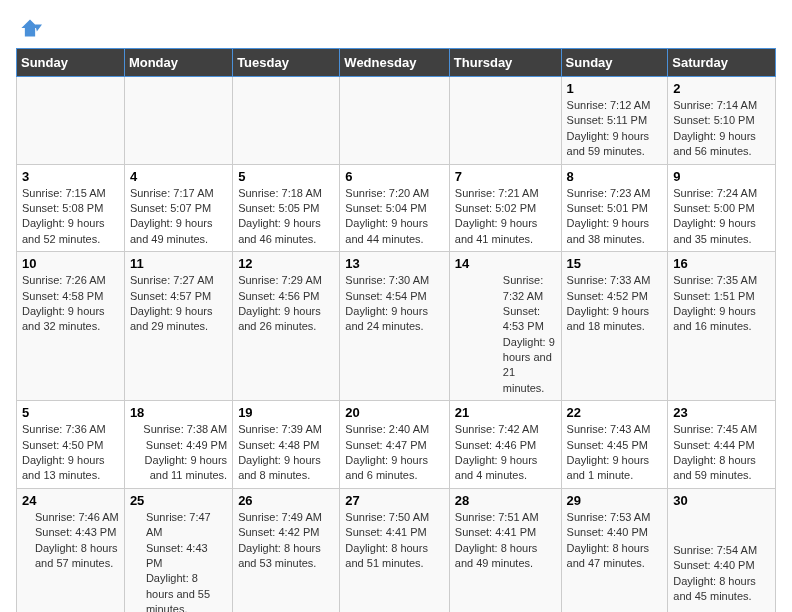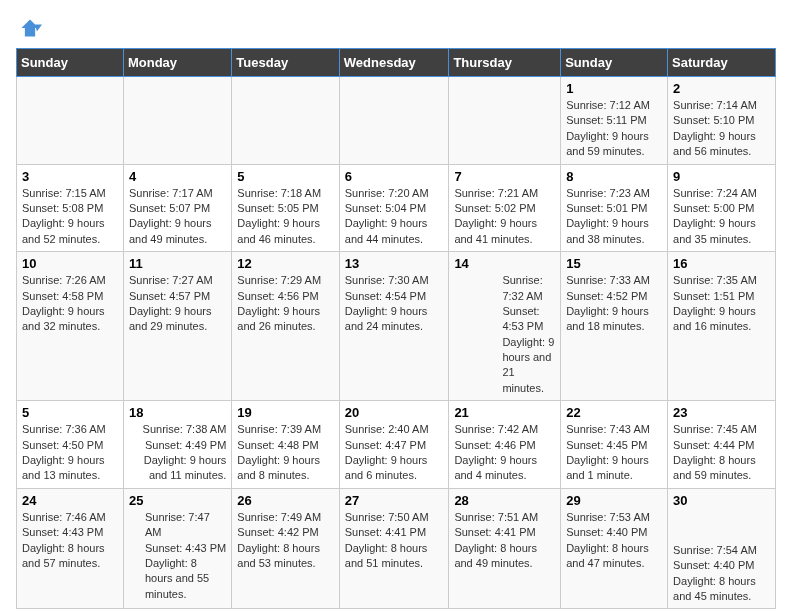--- a/index.html
+++ b/index.html
@@ -278,21 +278,21 @@
         <td>
           <span class="day-number">23</span>
           <div class="cell-content" style="white-space: pre-line;">Sunrise: 7:45 AM
 Sunset: 4:44 PM
 Daylight: 8 hours and 59 minutes.</div>
         </td>
       </tr>
       <tr>
         <td>
           <span class="day-number">24</span>
-          <div class="cell-content" style="white-space: pre-line;">Sunrise: 7:46 AM
+          <div class="cell-content" style="white-space: pre-line; margin-left: 13px;">Sunrise: 7:46 AM
 Sunset: 4:43 PM
 Daylight: 8 hours and 57 minutes.</div>
         </td>
         <td>
           <span class="day-number">25</span>
           <div class="cell-content" style="white-space: pre-line; margin-left: 16px;">Sunrise: 7:47 AM
 Sunset: 4:43 PM
 Daylight: 8 hours and 55 minutes.</div>
         </td>
         <td>

